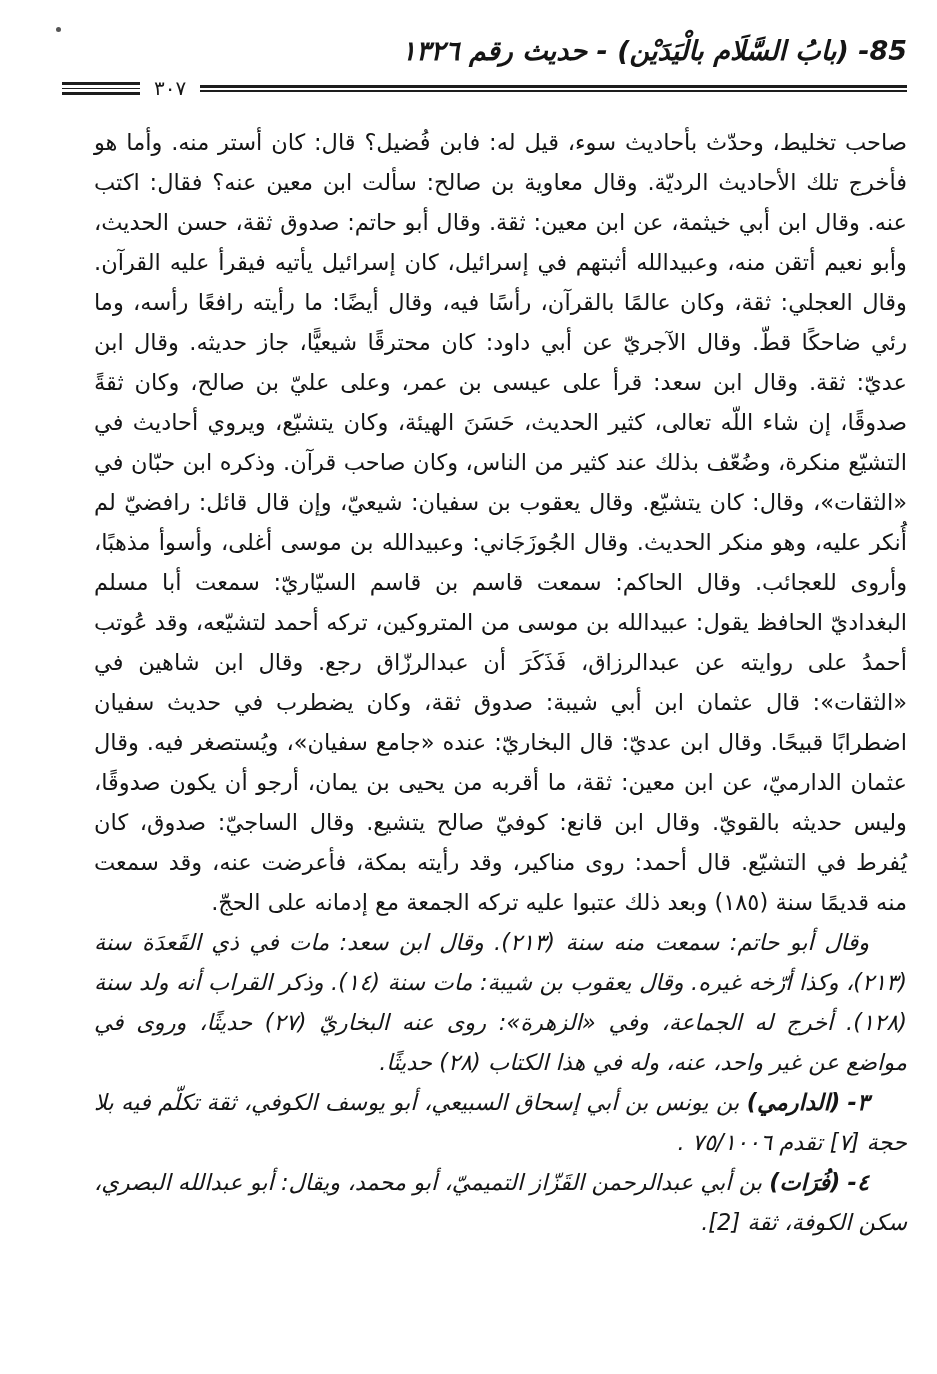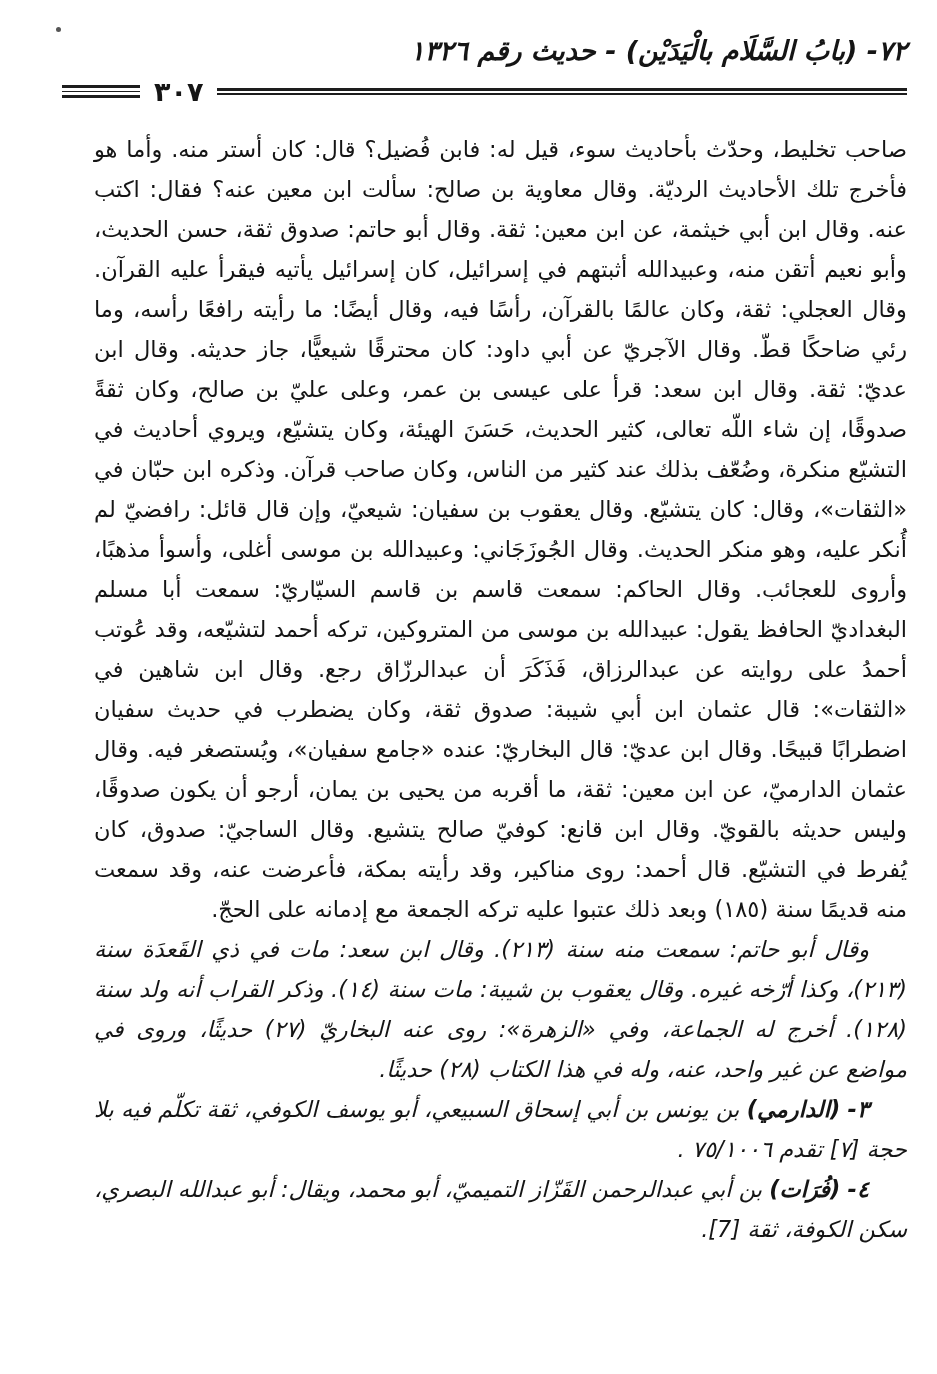--- a/index.html
+++ b/index.html
@@ -36,22 +36,22 @@
     margin-top:10px;
   }
   .rule-long{
     flex:1;
     height:7px;
     border-top:3px solid #1d1d1d;
     border-bottom:2px solid #1d1d1d;
     box-sizing:border-box;
   }
   .page-number{
-    font-weight:bold;
-    font-size:27px;
+    font-weight:normal;
+    font-size:20px;
     margin:0 14px;
     line-height:1;
     white-space:nowrap;
   }
   .rule-short{
     width:78px;
     height:13px;
     border-top:3px solid #1d1d1d;
     border-bottom:3px solid #1d1d1d;
     background:linear-gradient(to bottom, transparent 0 42%, #1d1d1d 42% 62%, transparent 62%);
@@ -72,21 +72,21 @@
   .bold{font-weight:bold;}
 </style>
 </head>
 <body>
 
 <div class="page">
 
   <div class="scan-speck"></div>
 
   <div class="header">
-    <div class="header-title">٧٢- (بابُ السَّلَام بالْيَدَيْن) - حديث رقم ١٣٢٦</div>
+    <div class="header-title">85- (بابُ السَّلَام بالْيَدَيْن) - حديث رقم ١٣٢٦</div>
 
     <div class="rule-row">
       <div class="rule-long"></div>
       <div class="page-number">٣٠٧</div>
       <div class="rule-short"></div>
     </div>
   </div>
 
   <div class="body-text">
 
@@ -96,18 +96,18 @@
 
     <p class="indent entry">
       <span class="bold">٣-</span>
       <span class="bold">(الدارمي)</span>
       <span>بن يونس بن أبي إسحاق السبيعي، أبو يوسف الكوفي، ثقة تكلّم فيه بلا حجة [٧] تقدم ٧٥/١٠٠٦ .</span>
     </p>
 
     <p class="indent entry">
       <span class="bold">٤-</span>
       <span class="bold">(فُرَات)</span>
-      <span>بن أبي عبدالرحمن القَزّاز التميميّ، أبو محمد، ويقال: أبو عبدالله البصري، سكن الكوفة، ثقة [7].</span>
+      <span>بن أبي عبدالرحمن القَزّاز التميميّ، أبو محمد، ويقال: أبو عبدالله البصري، سكن الكوفة، ثقة [2].</span>
     </p>
 
   </div>
 
 </div>
 
 </body></html>

